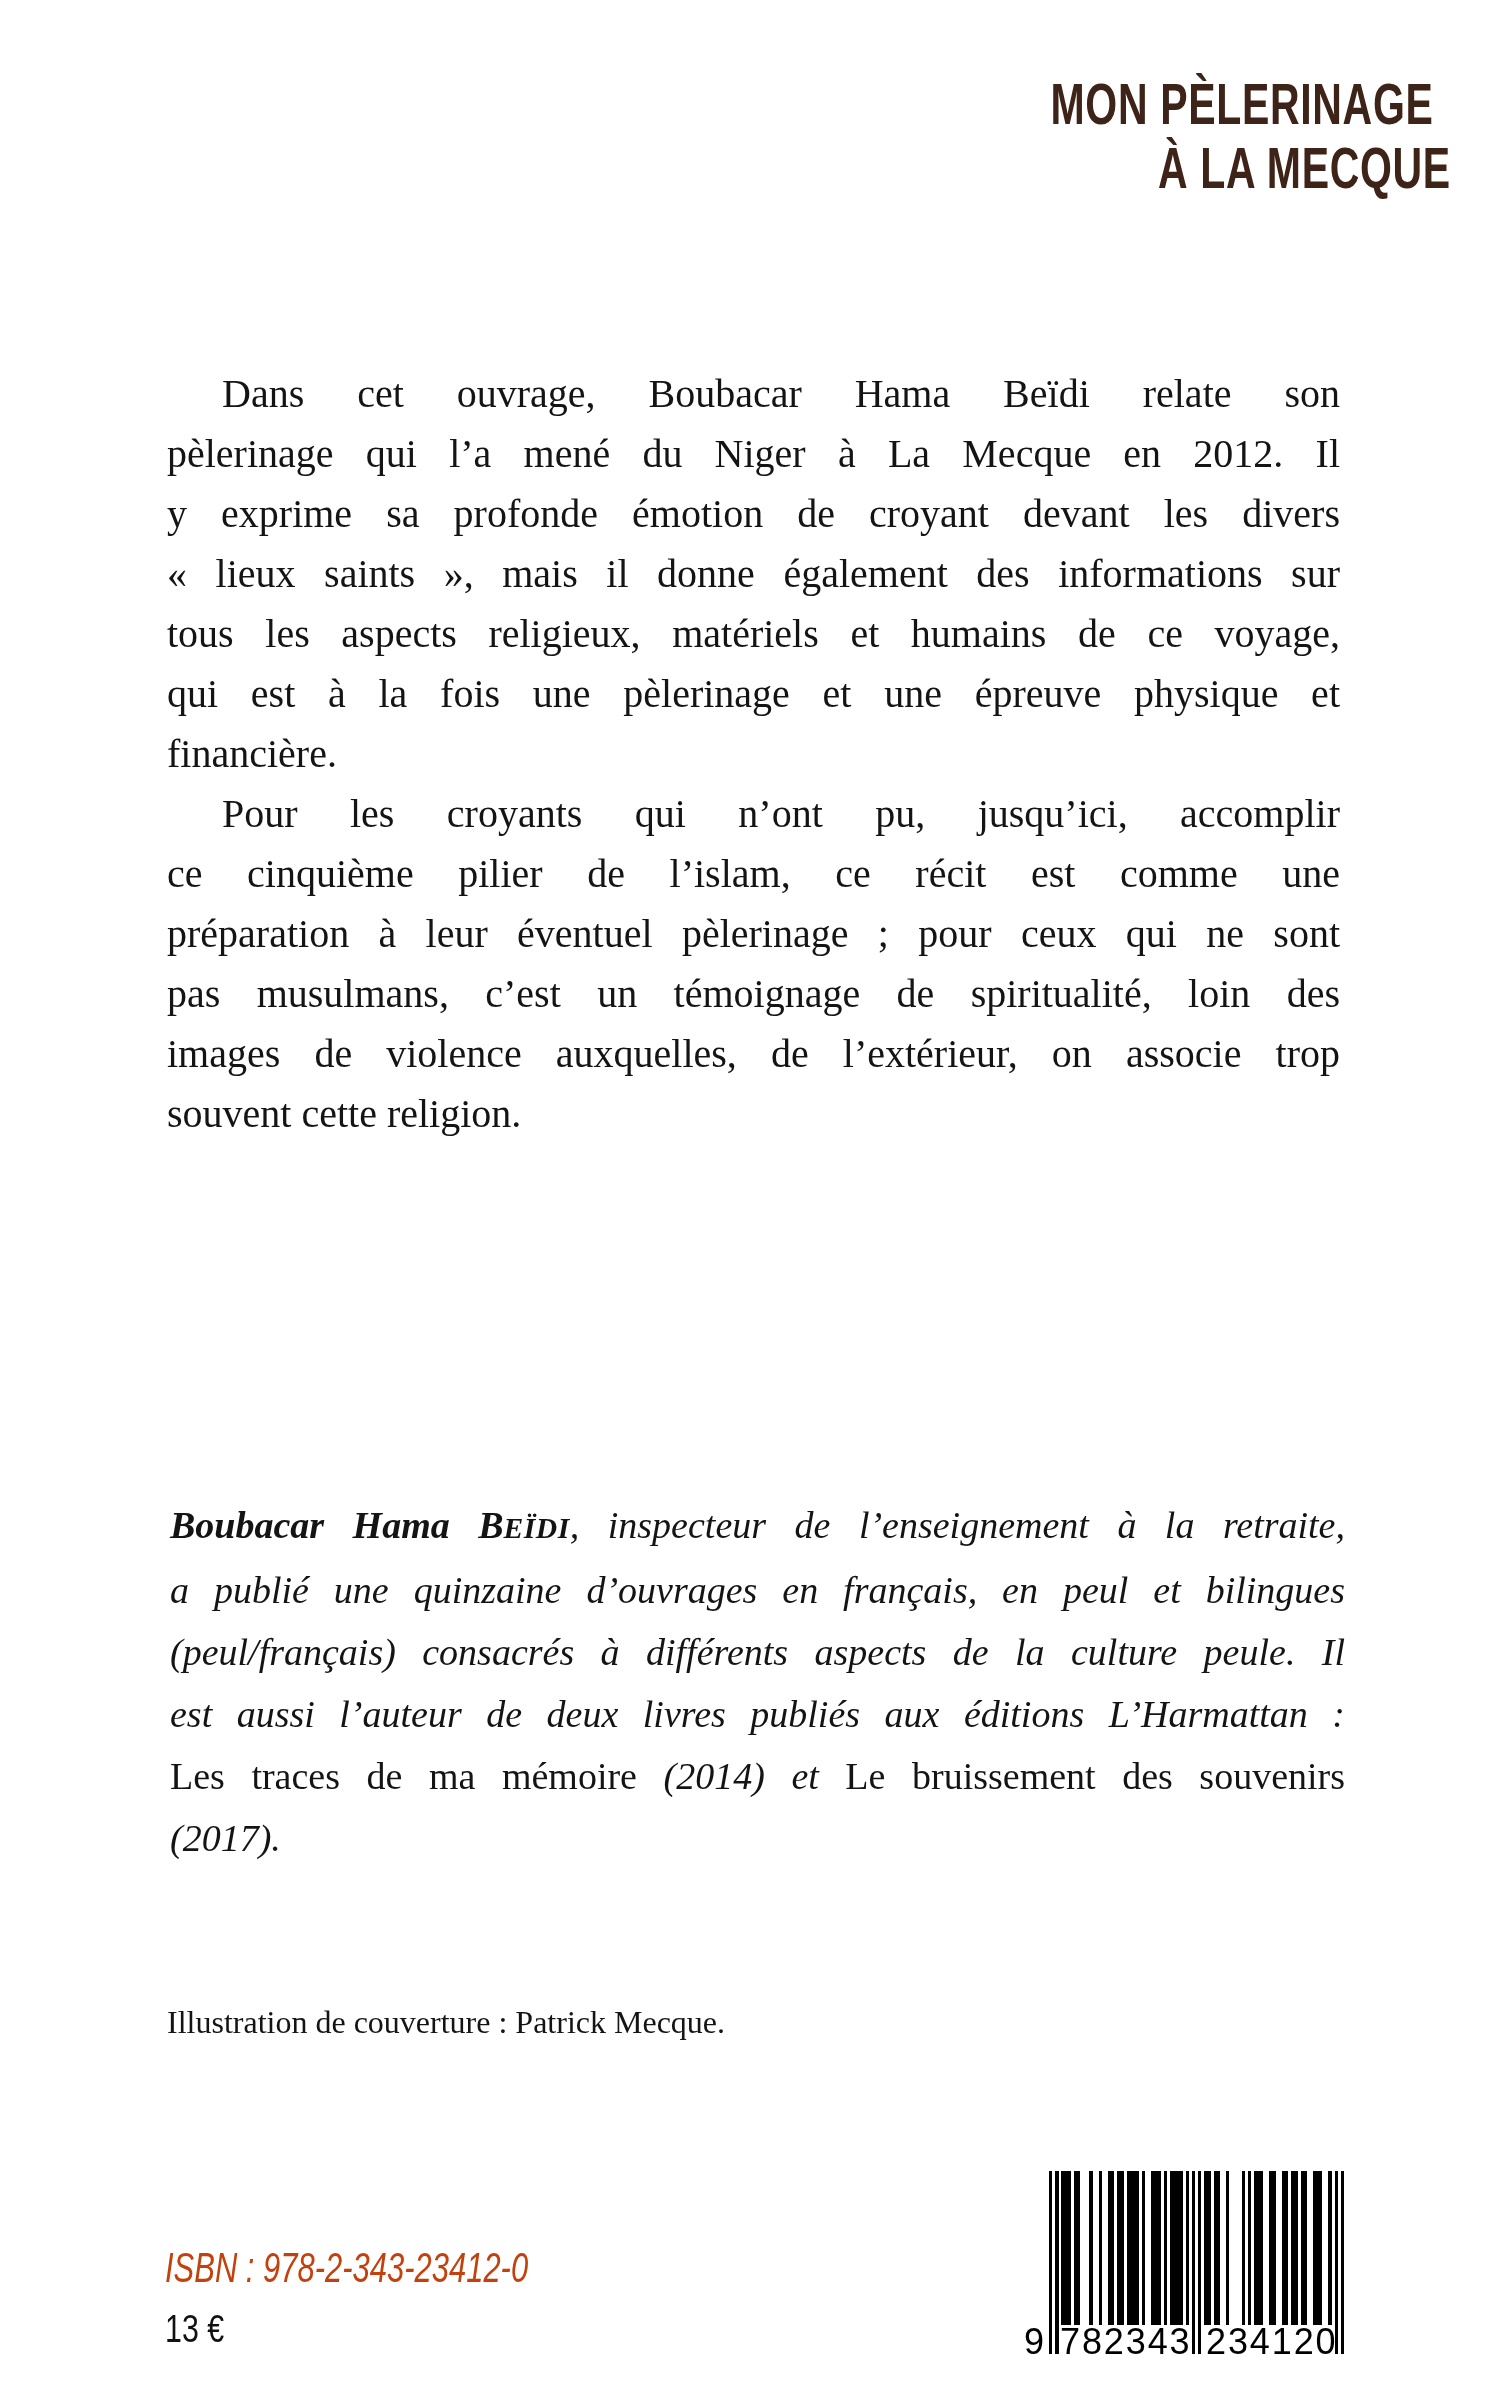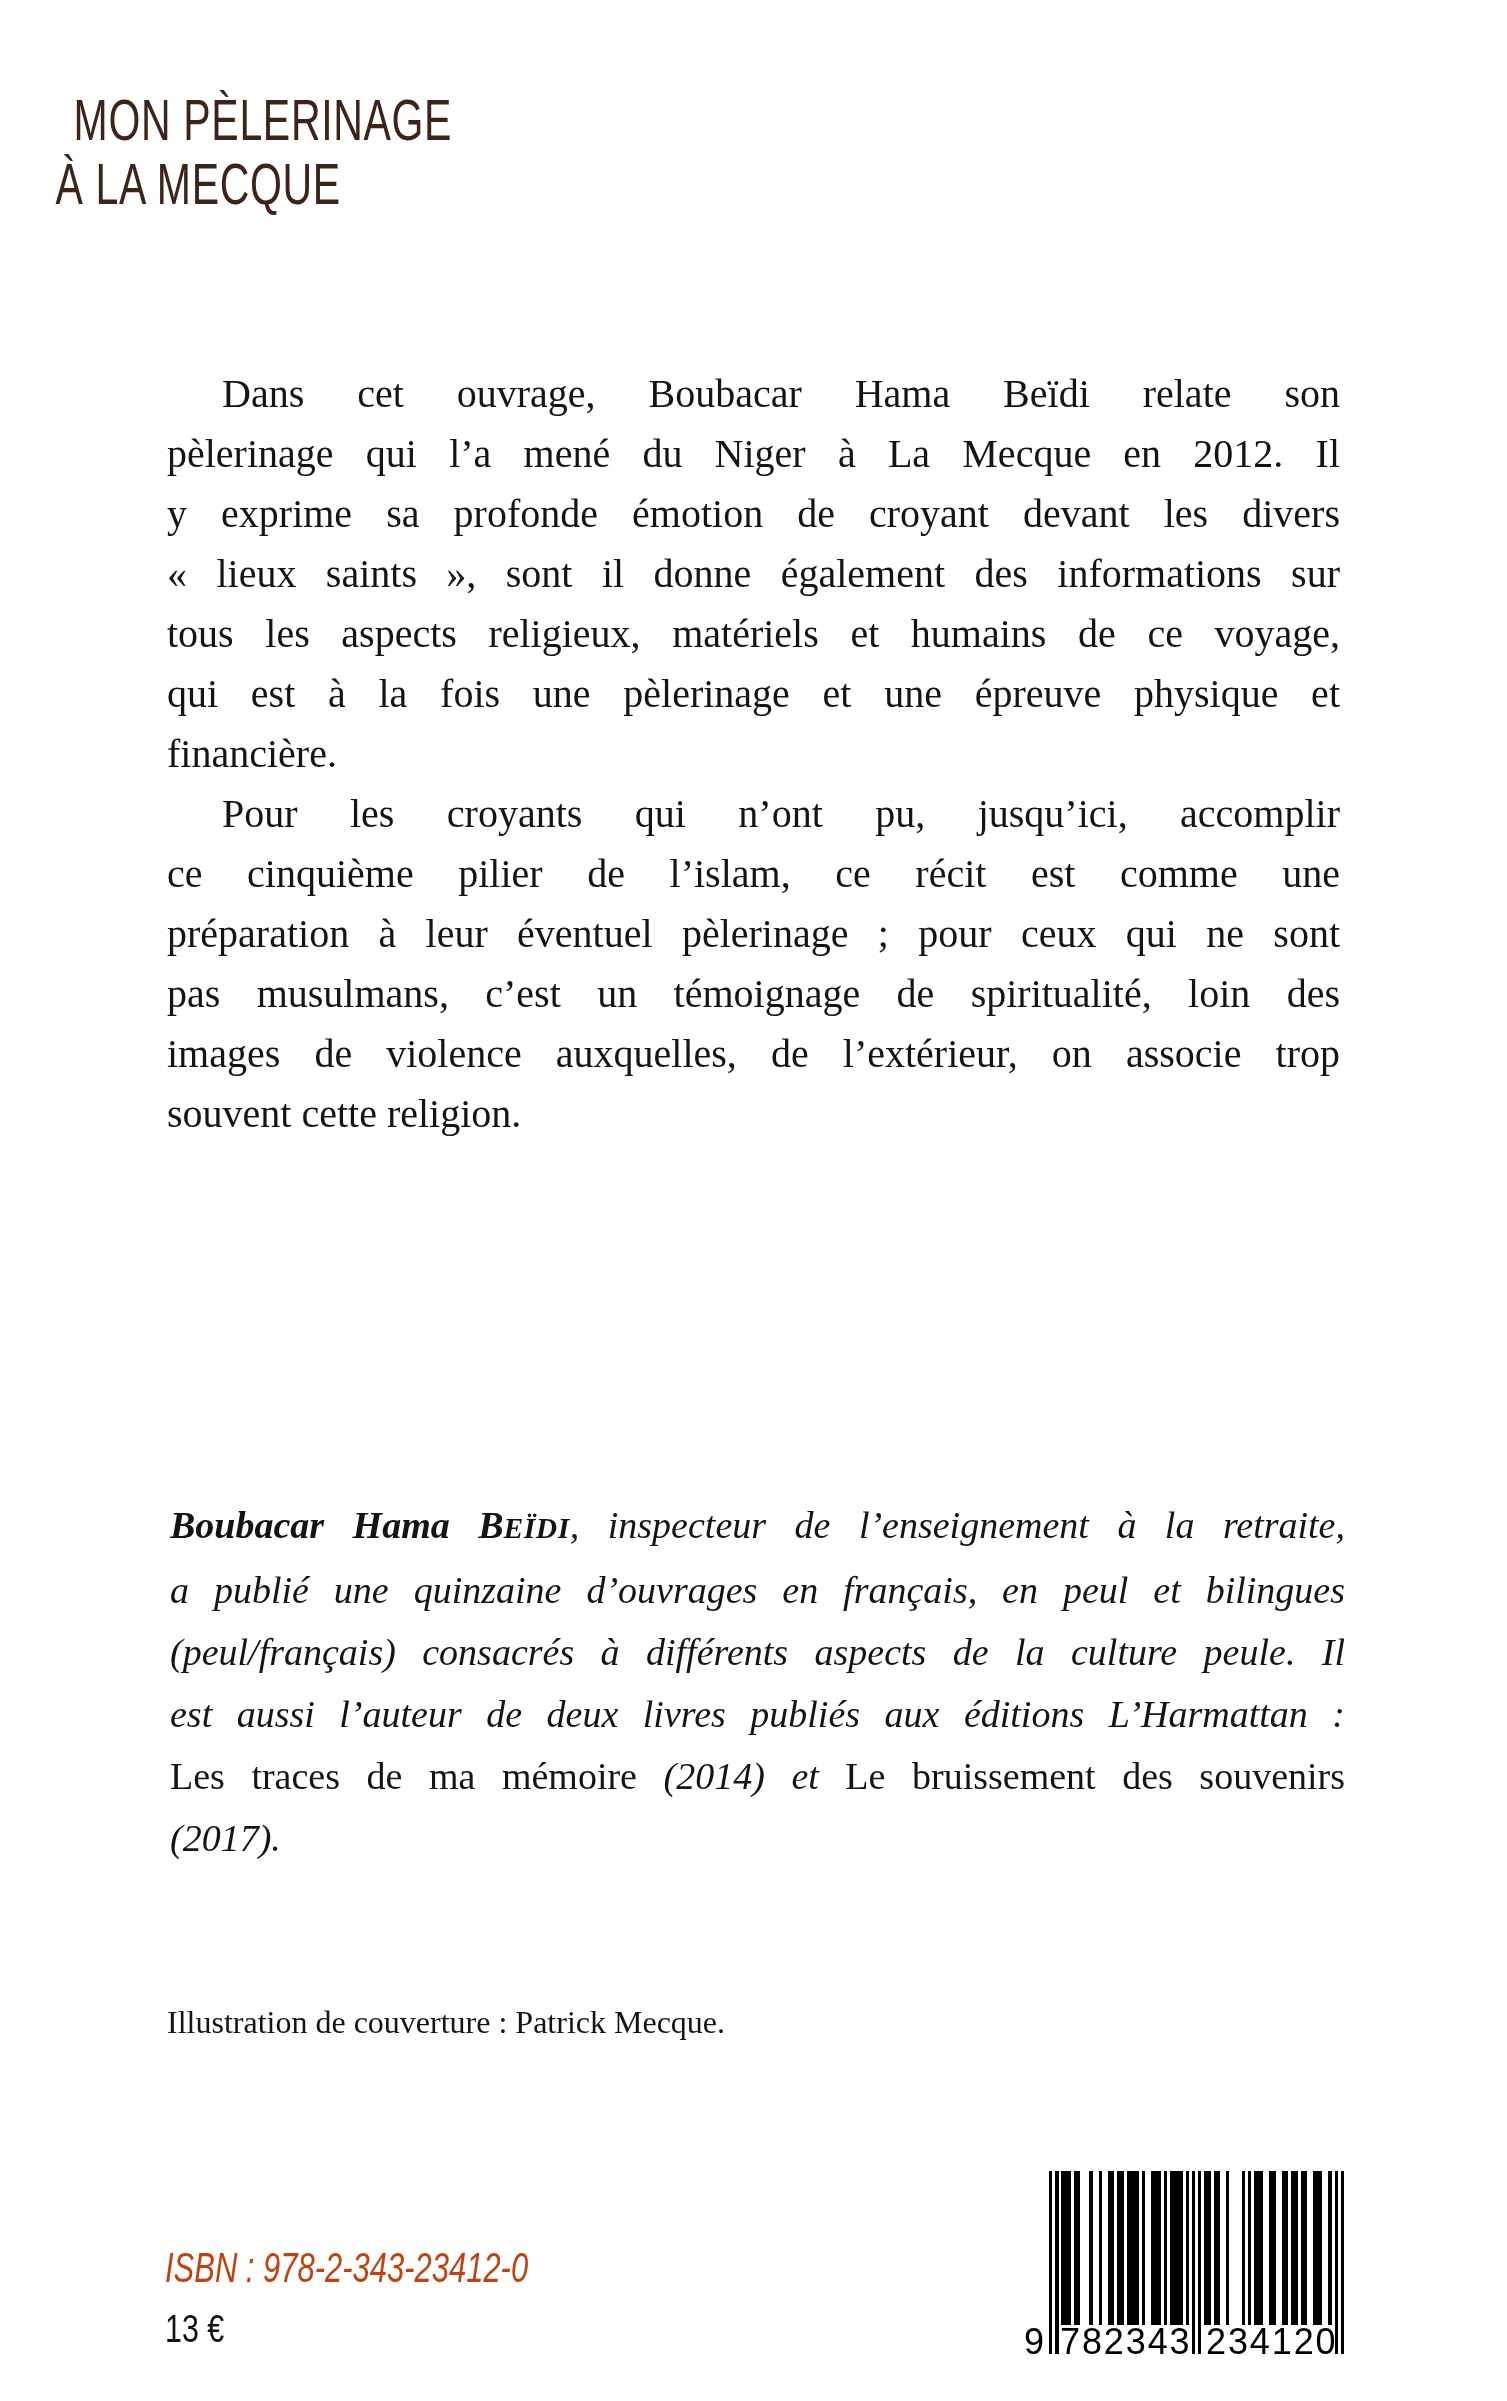--- a/index.html
+++ b/index.html
@@ -8,26 +8,25 @@
     width:1508px;height:2402px;
     background:#ffffff;
     font-family:"Liberation Serif", serif;
     color:#141414;
     overflow:hidden;
     margin:0 auto;
   }
   
   .title{
     position:absolute;top:72px;left:0;width:100%;
-    text-align:left;
+    text-align:right;
     font-family:"Liberation Sans", sans-serif;
-    font-weight:normal;
+    font-weight:bold;
     font-size:57px;line-height:64px;
     letter-spacing:0.9px;
-    margin-top:16px;
   }
   .title .tline{display:block;}
   .title .tline>span{display:inline-block;transform:scaleX(0.72);transform-origin:center;white-space:nowrap;}
   
   .synopsis{
     position:absolute;left:167px;top:364px;width:1173px;
     font-size:40px;line-height:60px;
   }
   .synopsis .bline{
     text-align:justify;
@@ -93,21 +92,21 @@
 
   <div class="title" style="color: rgb(62, 35, 24);">
     <span class="tline"><span>MON PÈLERINAGE</span></span>
     <span class="tline"><span>À LA MECQUE</span></span>
   </div>
 
   <div class="synopsis">
       <div class="bline indent">Dans cet ouvrage, Boubacar Hama Beïdi relate son</div>
       <div class="bline">pèlerinage qui l’a mené du Niger à La Mecque en 2012. Il</div>
       <div class="bline">y exprime sa profonde émotion de croyant devant les divers</div>
-      <div class="bline">« lieux saints », sont il donne également des informations sur</div>
+      <div class="bline">« lieux saints », mais il donne également des informations sur</div>
       <div class="bline">tous les aspects religieux, matériels et humains de ce voyage,</div>
       <div class="bline">qui est à la fois une pèlerinage et une épreuve physique et</div>
       <div class="bline last">financière.</div>
       <div class="bline indent">Pour les croyants qui n’ont pu, jusqu’ici, accomplir</div>
       <div class="bline">ce cinquième pilier de l’islam, ce récit est comme une</div>
       <div class="bline">préparation à leur éventuel pèlerinage ; pour ceux qui ne sont</div>
       <div class="bline">pas musulmans, c’est un témoignage de spiritualité, loin des</div>
       <div class="bline">images de violence auxquelles, de l’extérieur, on associe trop</div>
       <div class="bline last">souvent cette religion.</div>
     </div>

